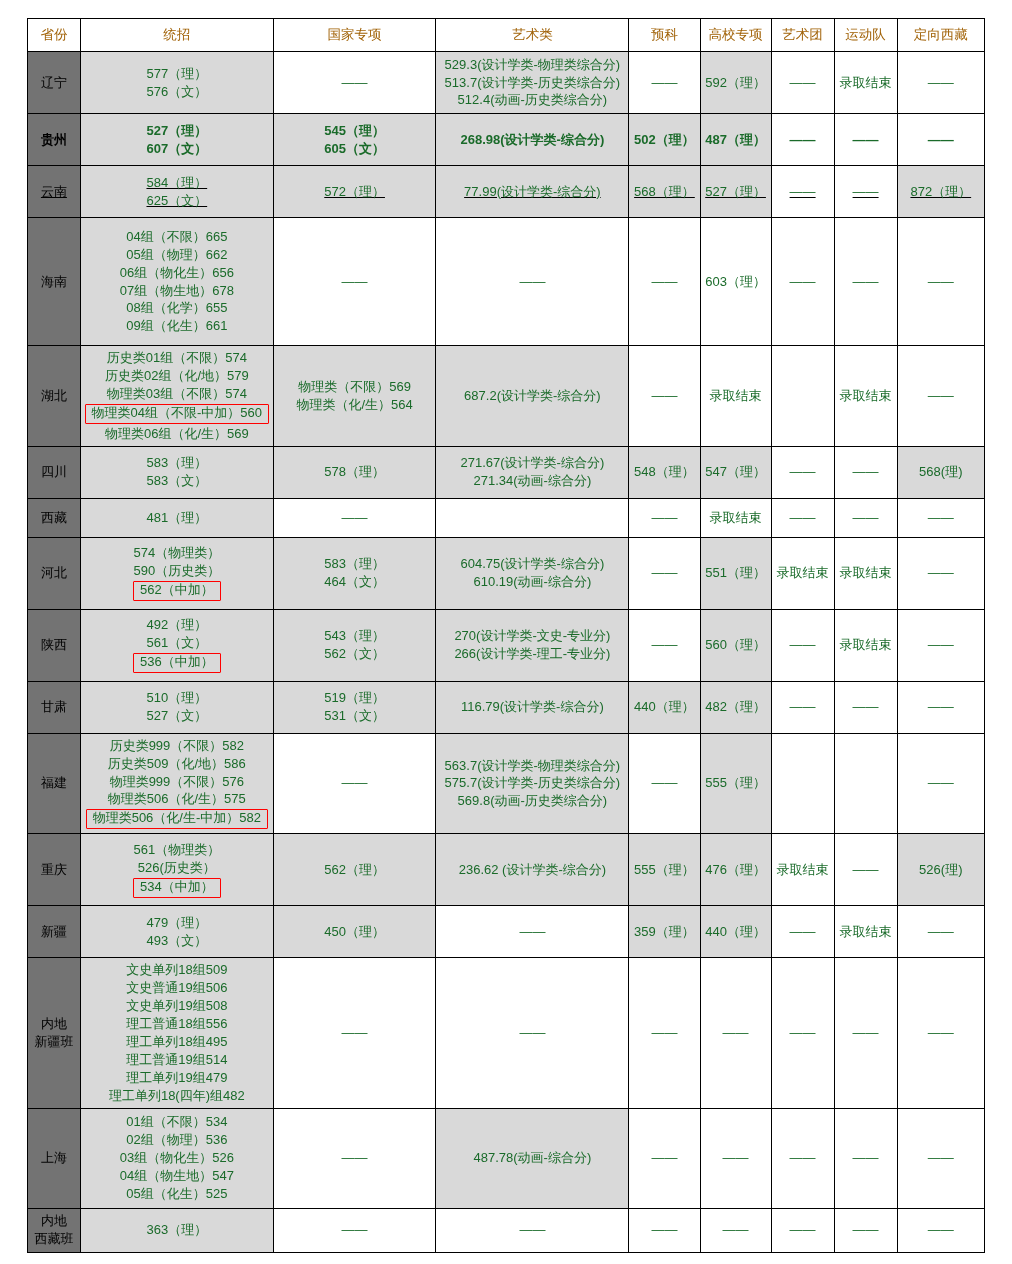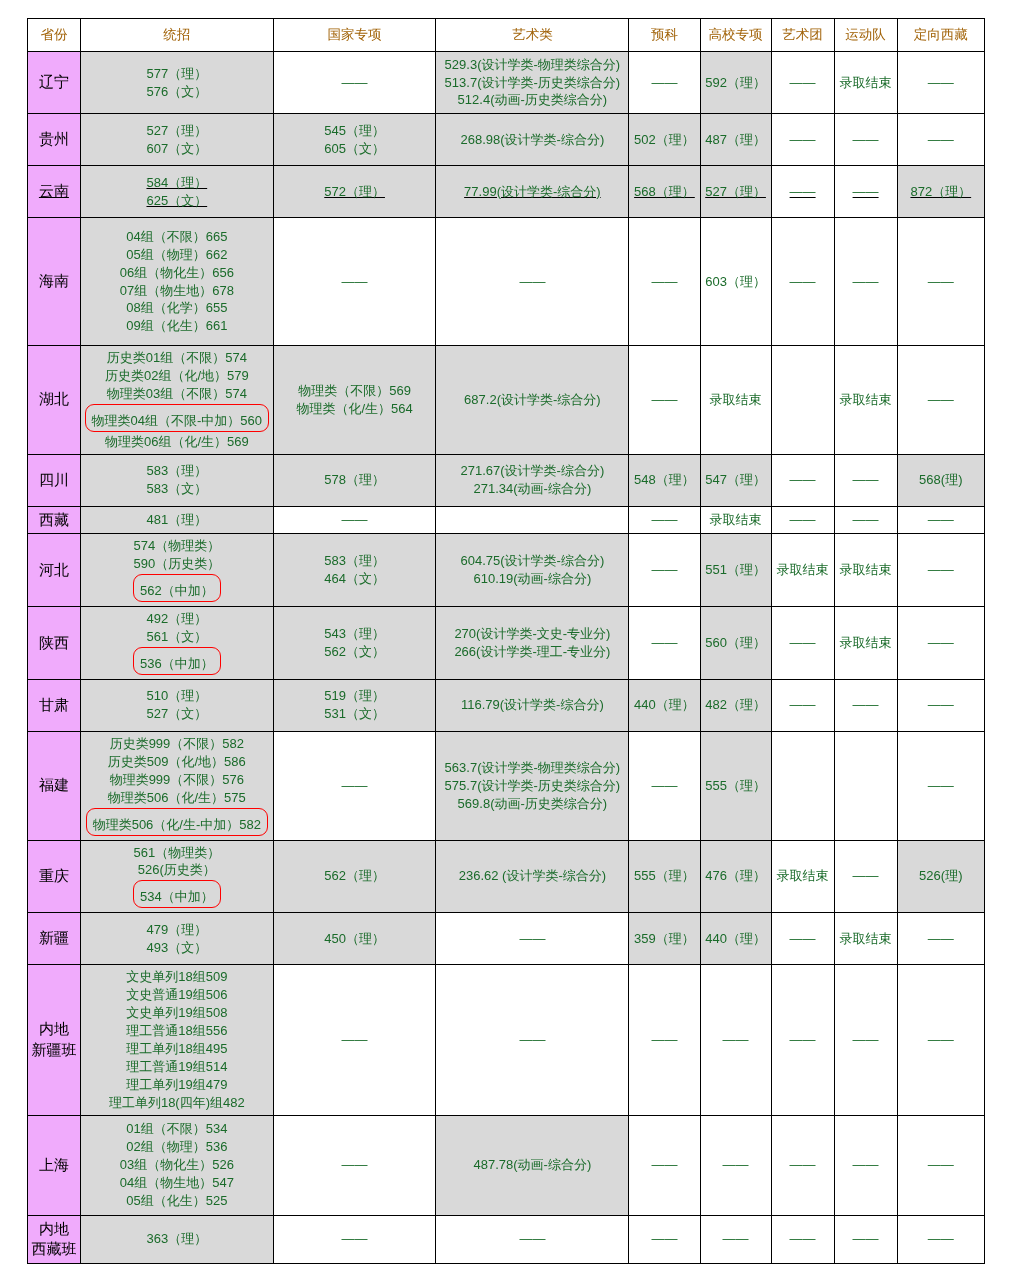--- a/index.html
+++ b/index.html
@@ -36,45 +36,45 @@
   }
   thead th {
     font-weight: normal;
     color: #a16207;
     height: 26px;
     font-size: 13.5px;
     background: #ffffff;
   }
   td.prov {
     color: #000000;
-    font-size: 15px;
-    background: #f0abfc;
+    font-size: 13px;
+    background: #737373;
     width: 52px;
   }
   td.val {
     color: #1a6b2a;
     font-size: 13px;
   }
   td.shaded {
     background: #d9d9d9;
   }
   td.plain {
     background: #ffffff;
   }
   .line {
     display: block;
     white-space: nowrap;
   }
   .boxed {
     display: inline-block;
     border: 1.6px solid #ff0000;
-    padding: 8px 6px 1px 6px;
+    padding: 0px 6px 1px 6px;
     margin: 1px 0;
     line-height: 1.3;
-    border-radius: 9px;
+    border-radius: 1px;
   }
 </style>
 </head>
 <body>
 
 <div id="sheet">
   <table class="score-table">
     <colgroup id="colgroup">
         <col style="width: 52px;">
         <col style="width: 190px;">
@@ -125,21 +125,21 @@
           <td class="val plain">
             <span class="line">——</span>
           </td>
           <td class="val plain">
             <span class="line">录取结束</span>
           </td>
           <td class="val plain">
             <span class="line">——</span>
           </td>
         </tr>
-        <tr style="height: 52px;">
+        <tr style="height: 52px; font-weight: bold;">
           <td class="prov">
             <span class="line">贵州</span>
           </td>
           <td class="val shaded">
             <span class="line">527（理）</span>
             <span class="line">607（文）</span>
           </td>
           <td class="val shaded">
             <span class="line">545（理）</span>
             <span class="line">605（文）</span>
@@ -285,21 +285,21 @@
           <td class="val plain">
             <span class="line">——</span>
           </td>
           <td class="val plain">
             <span class="line">——</span>
           </td>
           <td class="val shaded">
             <span class="line">568(理)</span>
           </td>
         </tr>
-        <tr style="height: 26px;">
+        <tr style="height: 39px;">
           <td class="prov">
             <span class="line">西藏</span>
           </td>
           <td class="val shaded">
             <span class="line">481（理）</span>
           </td>
           <td class="val plain">
             <span class="line">——</span>
           </td>
           <td class="val plain">

